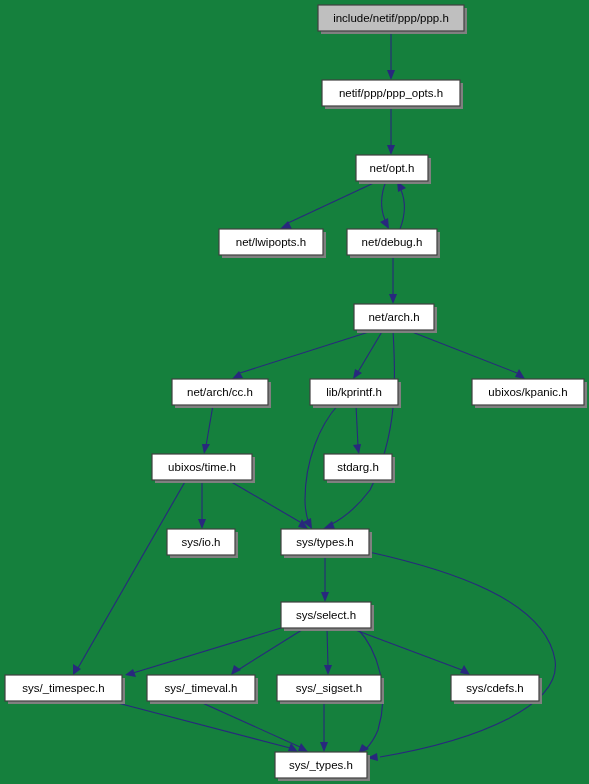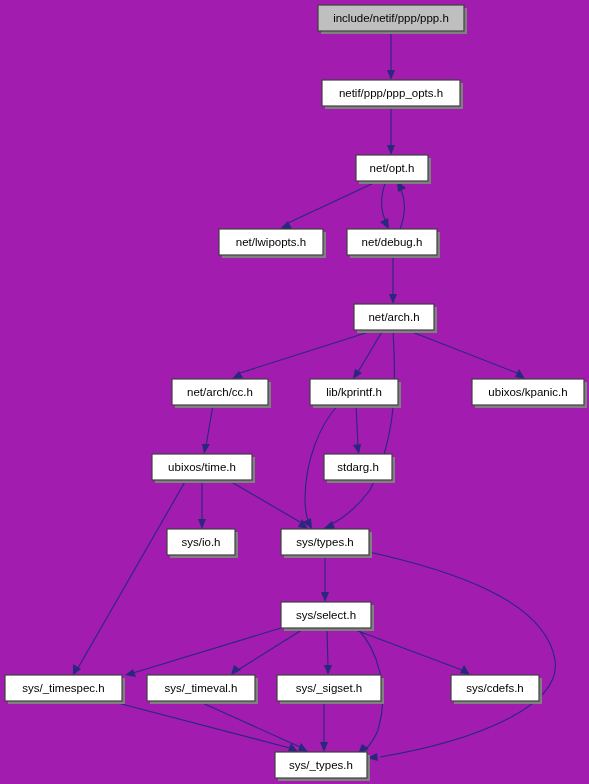--- a/index.html
+++ b/index.html
@@ -4,21 +4,21 @@
 <style>
   html, body {
     margin: 0;
     padding: 0;
     background: #ffffff;
   }
   #graph-root {
     position: relative;
     width: 589px;
     height: 784px;
-    background: #a21caf;
+    background: #15803d;
     font-family: "Liberation Sans", sans-serif;
     overflow: hidden;
   }
   svg#graph-svg {
     position: absolute;
     left: 0;
     top: 0;
     width: 589px;
     height: 784px;
   }

